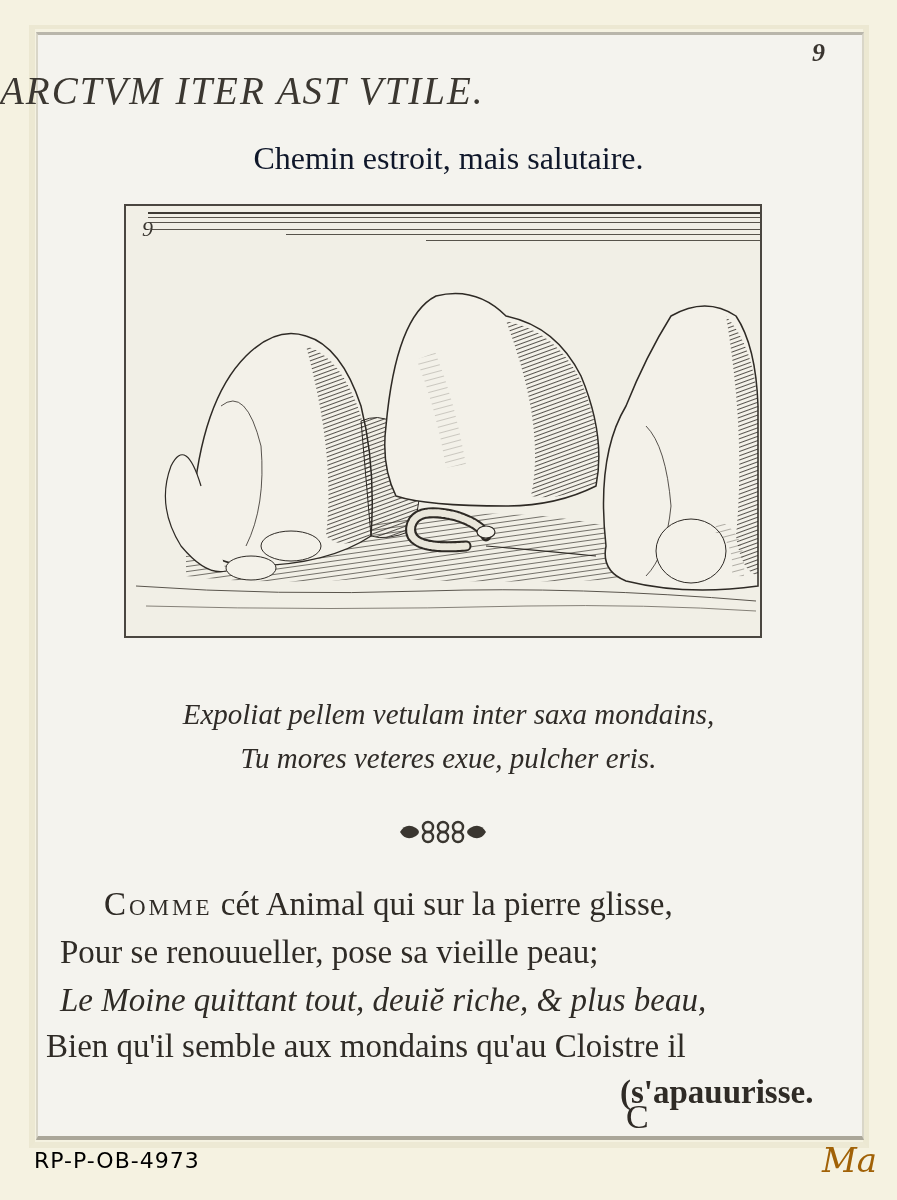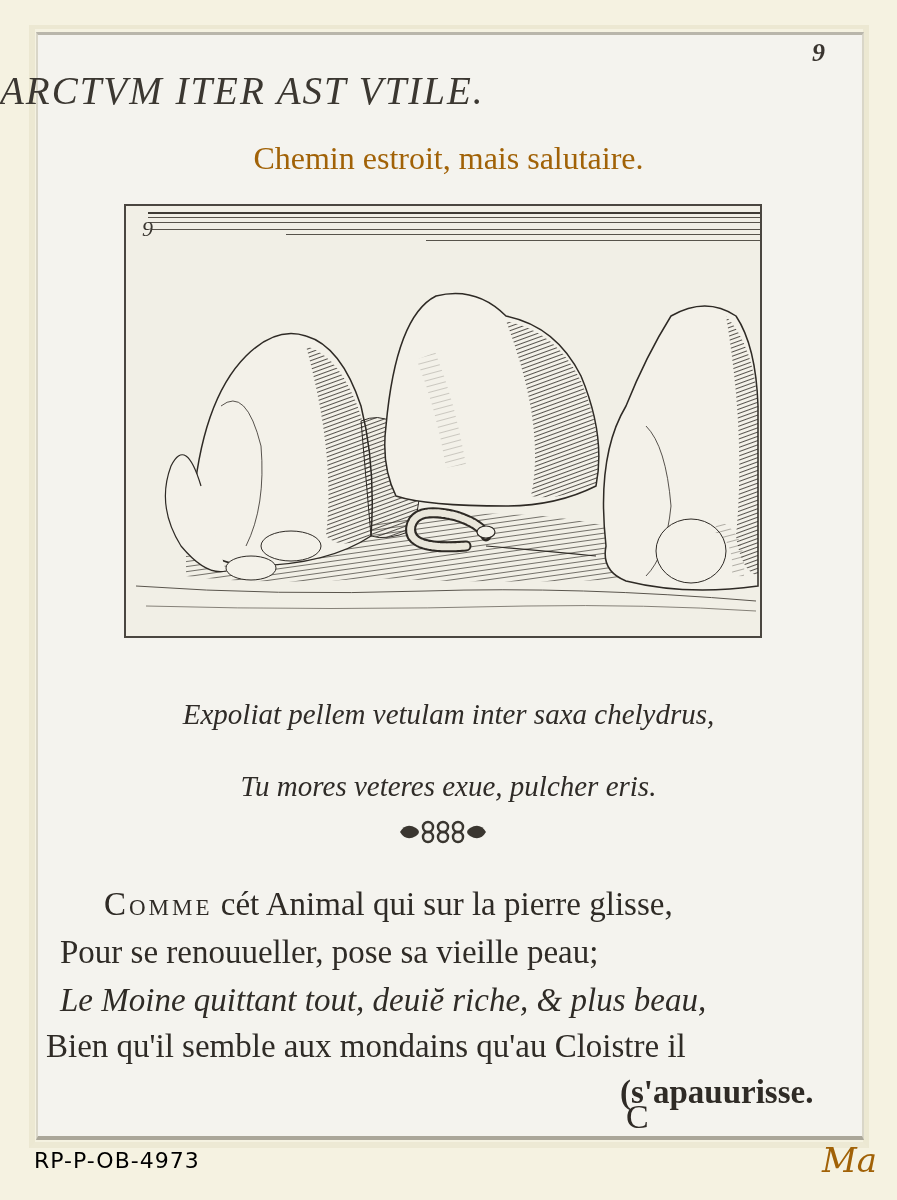--- a/index.html
+++ b/index.html
@@ -33,21 +33,21 @@
     position:absolute; left:812px; top:38px; font-size:26px; font-weight:bold;
     color:#3a3530; font-style:italic;
   }
   .motto {
     position:absolute; left:0; width:897px; top:68px; 
     font-size:39px; font-style:italic; letter-spacing:2px; color:#3b3731;
     text-transform:uppercase;
   }
   .subtitle {
     position:absolute; left:0; width:897px; top:140px; text-align:center;
-    font-size:32px; color:#a16207;
+    font-size:32px; color:#0f172a;
   }
   .plate {
     position:absolute; left:124px; top:204px; width:638px; height:434px;
     border:2px solid #4a4640; box-sizing:border-box;
     background:#f1efe6;
   }
   .plate-rules { position:absolute; left:0; top:0; right:0; height:40px; }
   .plate-rules div { position:absolute; left:22px; right:0; height:1px; background:#57534b; }
   .plate-number {
     position:absolute; left:16px; top:10px; font-size:22px; font-style:italic; color:#3a3630;
@@ -132,22 +132,22 @@
     <ellipse cx="565" cy="345" rx="35" ry="32" fill="#f3f1e9" stroke="#2e2a25" stroke-width="1"></ellipse>
     <path d="M590 320 Q615 330 612 370" stroke="url(#hatchLight)" stroke-width="12" fill="none"></path>
 
     <path d="M340 340 Q280 345 285 320 Q290 300 330 310 Q355 318 360 330" stroke="#2e2a25" stroke-width="11" fill="none" stroke-linecap="round"></path>
     <path d="M340 340 Q280 345 285 320 Q290 300 330 310 Q355 318 360 330" stroke="#e9e6da" stroke-width="7" fill="none" stroke-linecap="round" stroke-dasharray="2 2"></path>
     <ellipse cx="360" cy="326" rx="9" ry="6" fill="#f3f1e9" stroke="#2e2a25" stroke-width="1.2"></ellipse>
     <path d="M360 340 Q420 345 470 350" stroke="#2e2a25" stroke-width="1.2" fill="none"></path>
   </svg>
 </div>
 
-<div class="epigram" style="top:698px;">Expoliat pellem vetulam inter saxa chelydrus,</div>
-<div class="epigram" style="top:770px;font-style:italic;">Tu mores veteres exue, pulcher eris.</div>
+<div class="epigram" style="top:698px;">Expoliat pellem vetulam inter saxa mondains,</div>
+<div class="epigram" style="top:742px;font-style:italic;">Tu mores veteres exue, pulcher eris.</div>
 
 <svg class="ornament" width="90" height="28" viewBox="0 0 90 28">
   <path d="M2 14 Q8 4 18 10 Q24 14 18 18 Q8 24 2 14 Z" fill="#3a3630"></path>
   <path d="M88 14 Q82 4 72 10 Q66 14 72 18 Q82 24 88 14 Z" fill="#3a3630"></path>
   <circle cx="30" cy="9" r="5" fill="none" stroke="#3a3630" stroke-width="2.5"></circle>
   <circle cx="45" cy="9" r="5" fill="none" stroke="#3a3630" stroke-width="2.5"></circle>
   <circle cx="60" cy="9" r="5" fill="none" stroke="#3a3630" stroke-width="2.5"></circle>
   <circle cx="30" cy="19" r="5" fill="none" stroke="#3a3630" stroke-width="2.5"></circle>
   <circle cx="45" cy="19" r="5" fill="none" stroke="#3a3630" stroke-width="2.5"></circle>
   <circle cx="60" cy="19" r="5" fill="none" stroke="#3a3630" stroke-width="2.5"></circle>

